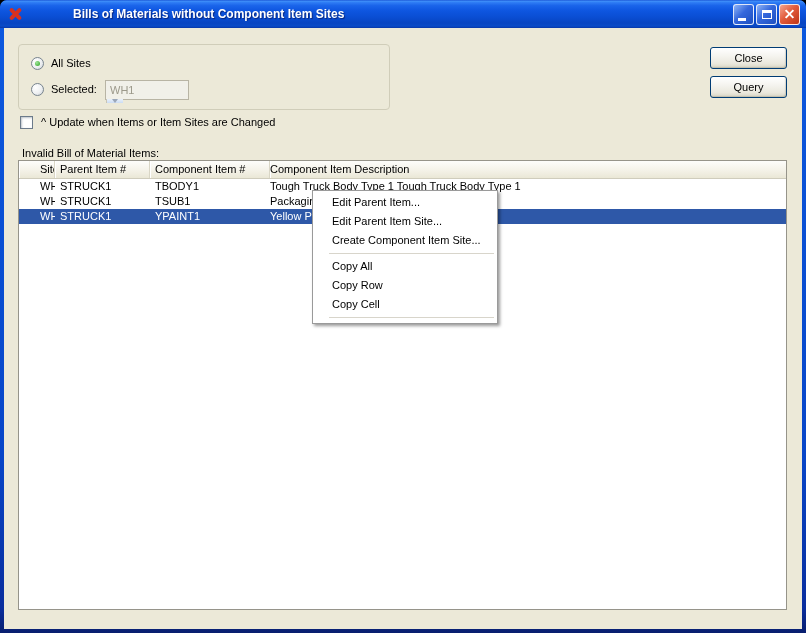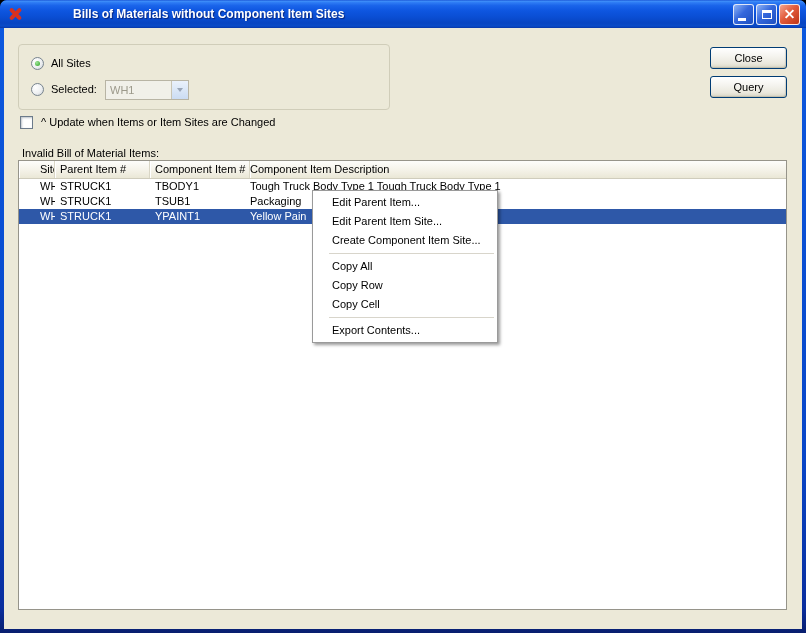--- a/index.html
+++ b/index.html
@@ -55,21 +55,21 @@
     border:1px solid #78848E;
     background: radial-gradient(circle at 32% 32%, #FFFFFF 0%, #EEF0F2 55%, #C9CED4 100%);
   }
   .radio.checked::after {
     content:""; position:absolute; left:3px; top:3px; width:5px; height:5px; border-radius:50%;
     background: radial-gradient(circle at 35% 35%, #9FE69A, #2DA021);
   }
 
   .combo {
     position:absolute; width:84px; height:20px;
-    border:1px solid #B8B4A4; background:#F1F0E9; display:flex; align-items:stretch;
+    border:1px solid #B8B4A4; background:#F1F0E9; display:flex; align-items:stretch;flex-direction:column;
   }
   .combo .val { flex:1; font-size:11px; line-height:18px; padding-left:4px; color:#9C998B; }
   .combo .arrow-btn {
     width:17px; border-left:1px solid #C8C4B4;
     background: linear-gradient(180deg,#EAF1FB 0%, #CBDCF3 100%);
     display:flex; align-items:center; justify-content:center;
   }
   .combo .arrow { width:0; height:0; border-left:3px solid transparent; border-right:3px solid transparent; border-top:4px solid #9AA6B8; }
 
   .pushbtn {
@@ -95,21 +95,21 @@
     display:flex; height:18px;
     background: linear-gradient(180deg,#FDFDFB 0%,#F4F2E8 55%,#EAE7D6 100%);
     border-bottom:1px solid #CFCCBC;
   }
   .th {
     font-size:11px; line-height:17px; color:#000; white-space:nowrap; overflow:hidden;
     border-right:1px solid #D9D6C6; box-shadow: inset 1px 0 0 #fff;
   }
   .col-site   { width:36px;  padding-left:21px; }
   .col-parent { width:95px;  padding-left:5px; }
-  .col-comp   { width:100px; padding-left:5px; }
+  .col-comp   { width:120px; padding-left:5px; }
   .col-desc   { flex:1; border-right:none; }
   .trow { display:flex; height:15px; font-size:11px; line-height:15px; color:#000; }
   .td { white-space:nowrap; overflow:hidden; }
   .trow.selected { background: var(--selection-blue, #2E58A8); color:#fff; }
 
   
   .menu {
     position:absolute; left:308px; top:162px; width:186px; z-index:10;
     background:#FFFFFF; border:1px solid #9A9A9A;
     box-shadow: 2px 2px 3px rgba(0,0,0,.4);
@@ -194,17 +194,16 @@
 
     <div class="menu">
       <div class="menu-item">Edit Parent Item...</div>
       <div class="menu-item">Edit Parent Item Site...</div>
       <div class="menu-item">Create Component Item Site...</div>
       <div class="menu-sep"></div>
       <div class="menu-item">Copy All</div>
       <div class="menu-item">Copy Row</div>
       <div class="menu-item">Copy Cell</div>
       <div class="menu-sep"></div>
-      <div class="menu-item">Export Contents...</div>
     </div>
 
   </div>
 </div>
 
 </body></html>

